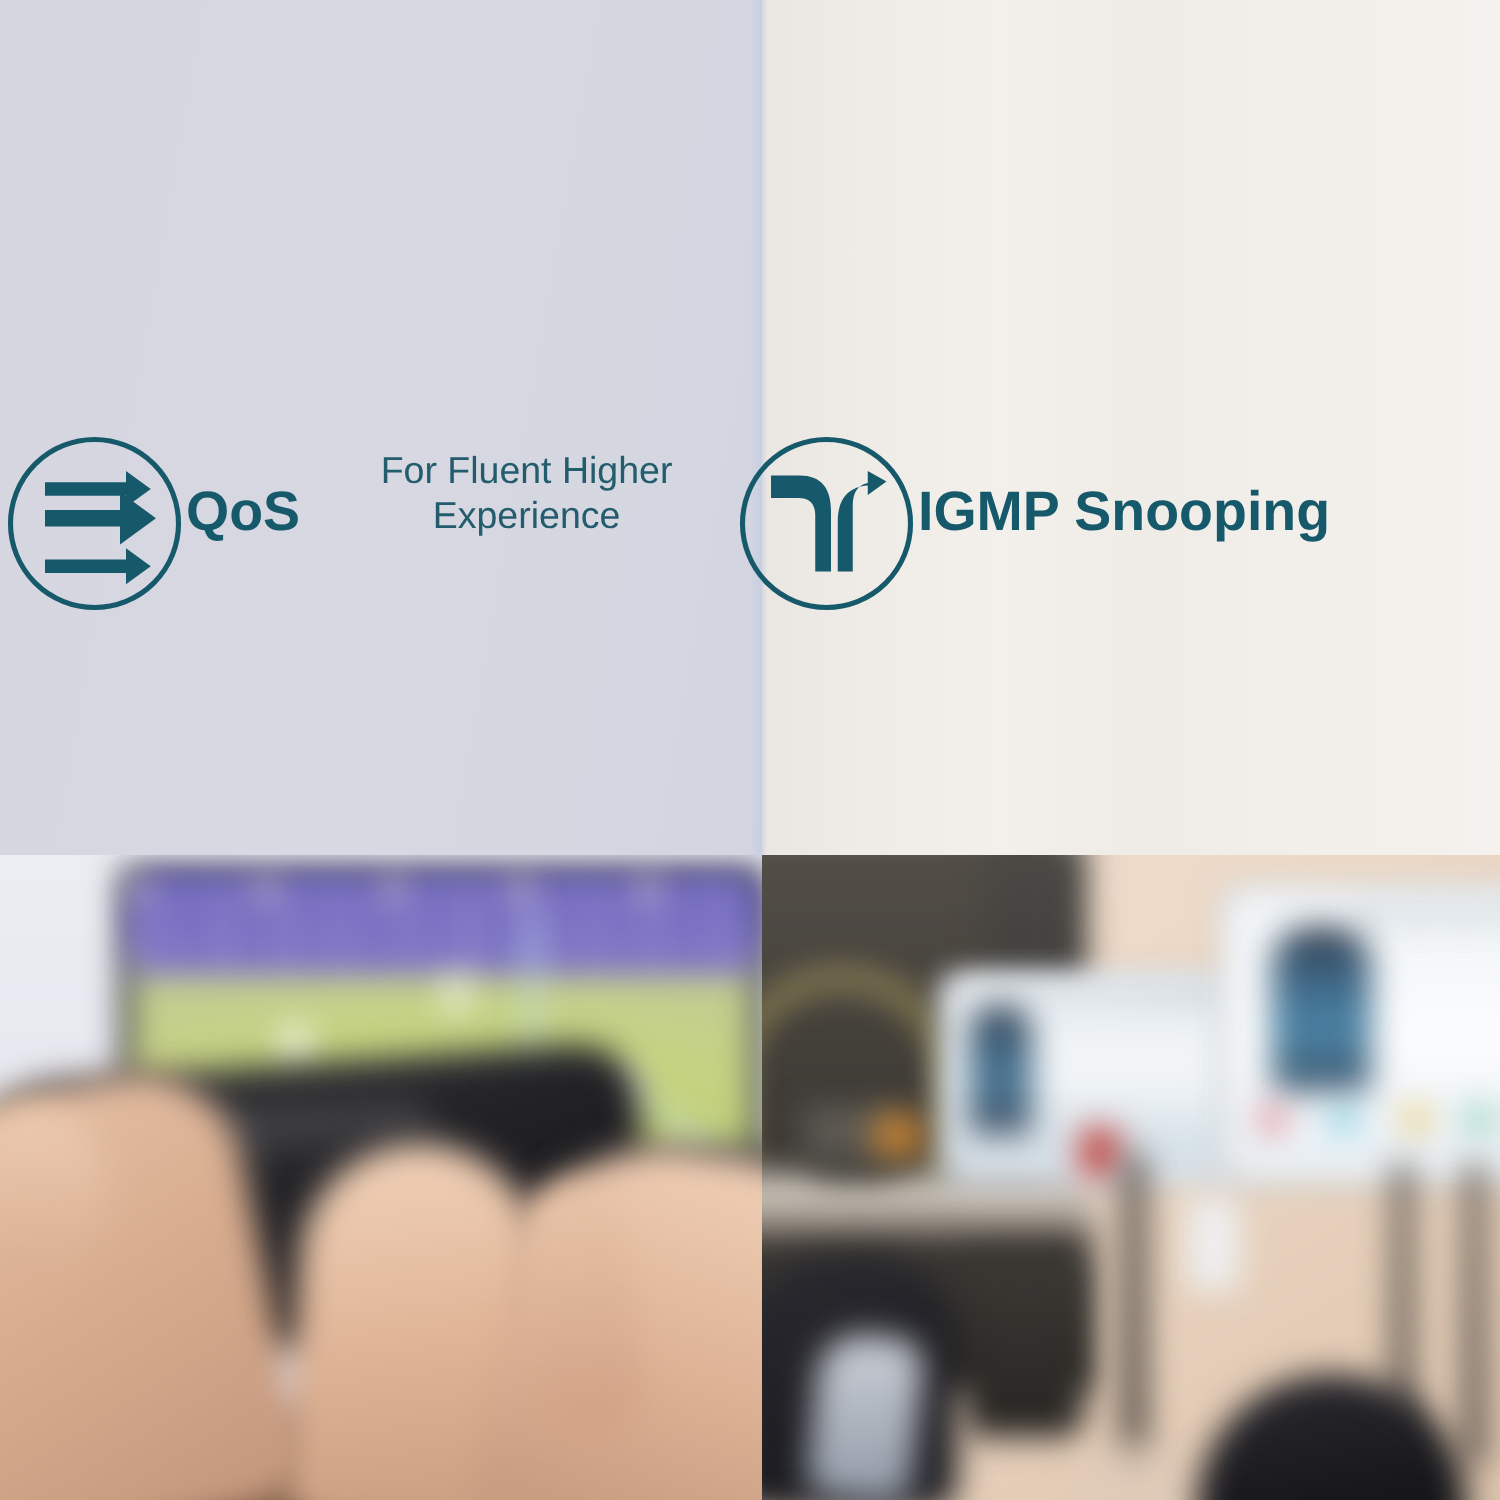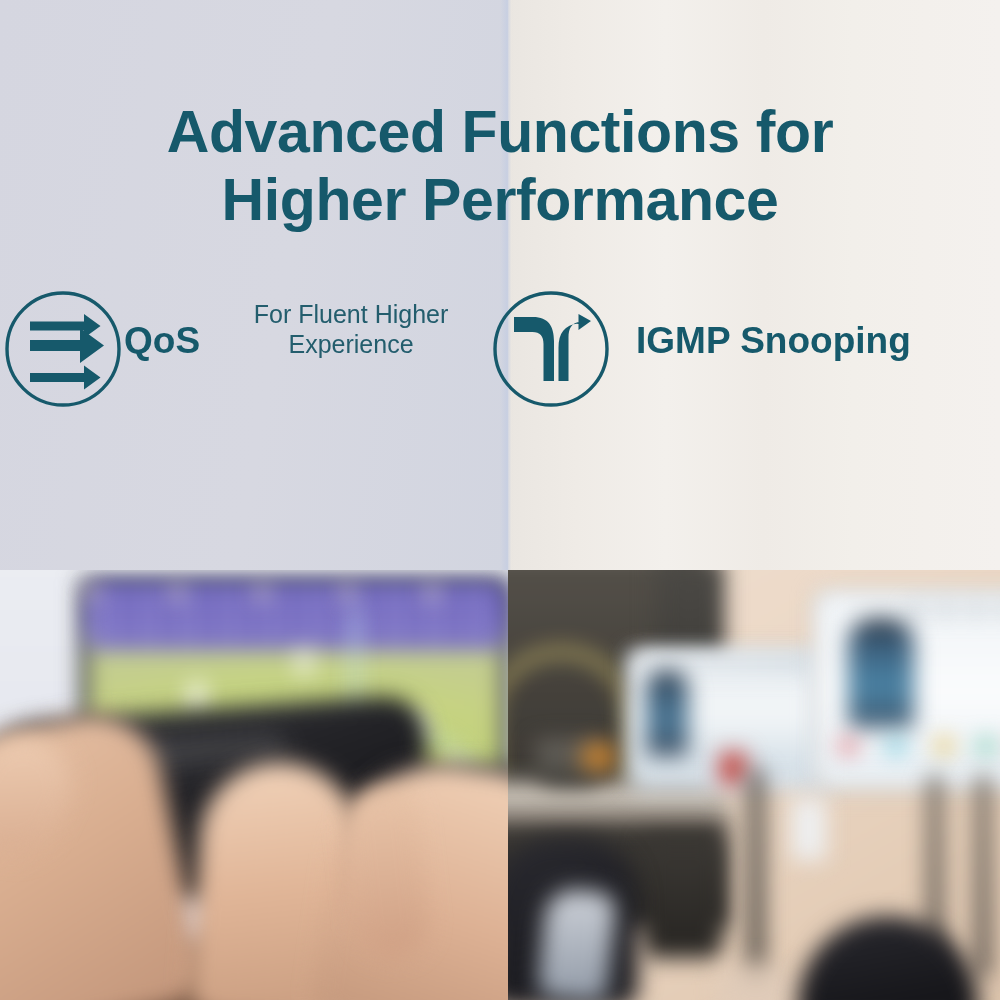--- a/index.html
+++ b/index.html
@@ -387,21 +387,21 @@
     text-align: center;
   }
   .feature-sub {
     margin-top: 11px;
     color: #235d6d;
     font-size: 25px;
     line-height: 30px;
     text-align: center;
   }
   .feature-left  { transform: translateX(2px); }
-  .feature-right { transform: translateX(-10px); gap: 24px; }
+  .feature-right { transform: translateX(-10px); }
 </style>
 </head>
 <body>
 
 <div class="poster">
 
   <div class="bg-top">
     <div class="bg-top-left"></div>
     <div class="bg-top-right"></div>
   </div>
@@ -466,24 +466,20 @@
       <div class="blur pr-blob"></div>
       <div class="blur pr-head-l"></div>
       <div class="blur pr-face-l"></div>
       <div class="blur pr-head-c"></div>
     </div>
 
   </div>
 
   <div class="content">
 
-    <div class="title">
-      <span class="tline">Advanced Functions for</span>
-      <span class="tline">Higher Performance</span>
-    </div>
 
     <div class="features">
 
       <div class="feature feature-left">
         <span class="feature-icon">
           <svg viewBox="0 0 122 122" width="122" height="122" aria-hidden="true">
             <circle cx="61" cy="61" r="56" fill="none" stroke="#16596b" stroke-width="3.4"></circle>
 
             <path d="M28 33.5 h54 v-7.5 l16.5 12 -16.5 12 v-7.5 h-54 z" fill="#16596b"></path>
 

